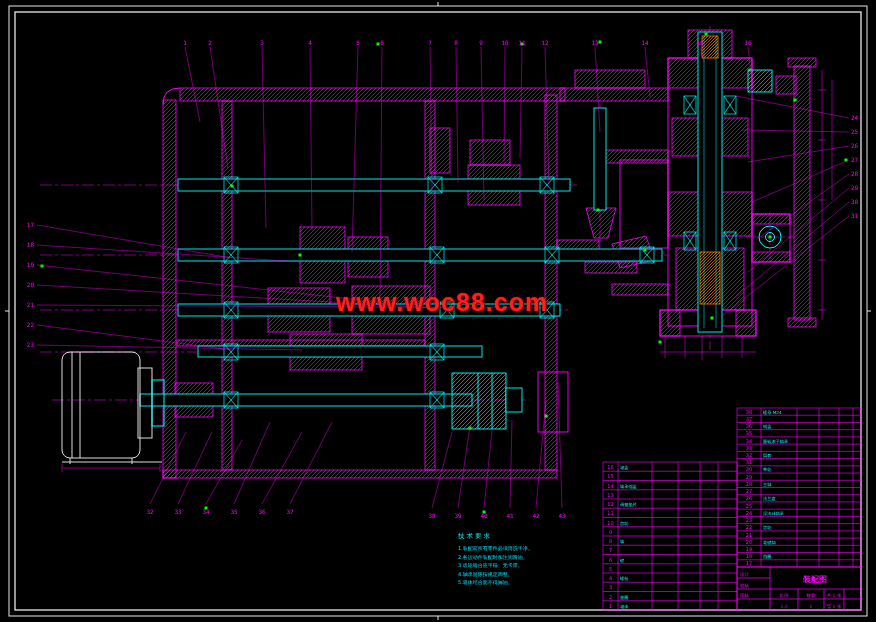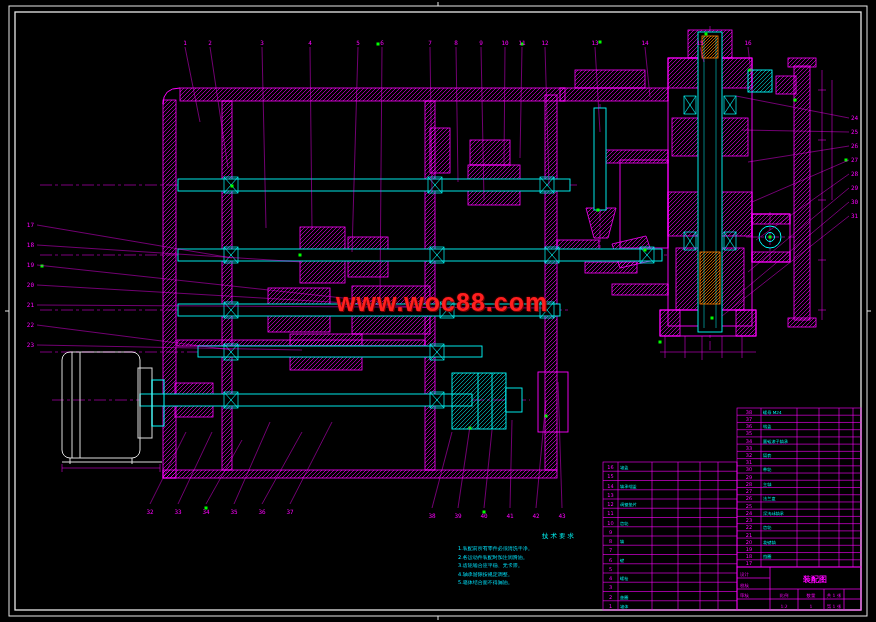--- a/index.html
+++ b/index.html
@@ -4,21 +4,21 @@
 <style>
   html,body{margin:0;padding:0;background:#000;}
   .canvas{position:relative;width:876px;height:622px;background:#000;overflow:hidden;
           font-family:"DejaVu Sans",sans-serif;}
   #cad-svg{position:absolute;left:0;top:0;}
   .watermark{position:absolute;left:296px;top:288px;font-size:25px;font-weight:bold;
              color:#ff1f1f;letter-spacing:1px;text-shadow:1px 1px 0 #700000,0 0 2px #a00000;
              font-family:"Liberation Sans",sans-serif;white-space:nowrap;margin-left:40px;}
   .notes{position:absolute;left:458px;top:531px;width:118px;color:#00e5ff;
          font-size:5px;line-height:1.7;}
-  .notes-title{text-align:right;font-size:6.5px;letter-spacing:2px;margin-bottom:2px;color:#00ffff;}
+  .notes-title{text-align:left;font-size:6.5px;letter-spacing:2px;margin-bottom:2px;color:#00ffff;}
 </style>
 </head>
 <body>
 
 <div class="canvas">
 
 <svg id="cad-svg" width="876" height="622" viewBox="0 0 876 622">
   <defs>
     <pattern id="hm" width="4" height="4" patternUnits="userSpaceOnUse">
       <path d="M-1 1L1 -1M0 4L4 0M3 5L5 3" stroke="#FF00FF" stroke-width="0.6"></path>

